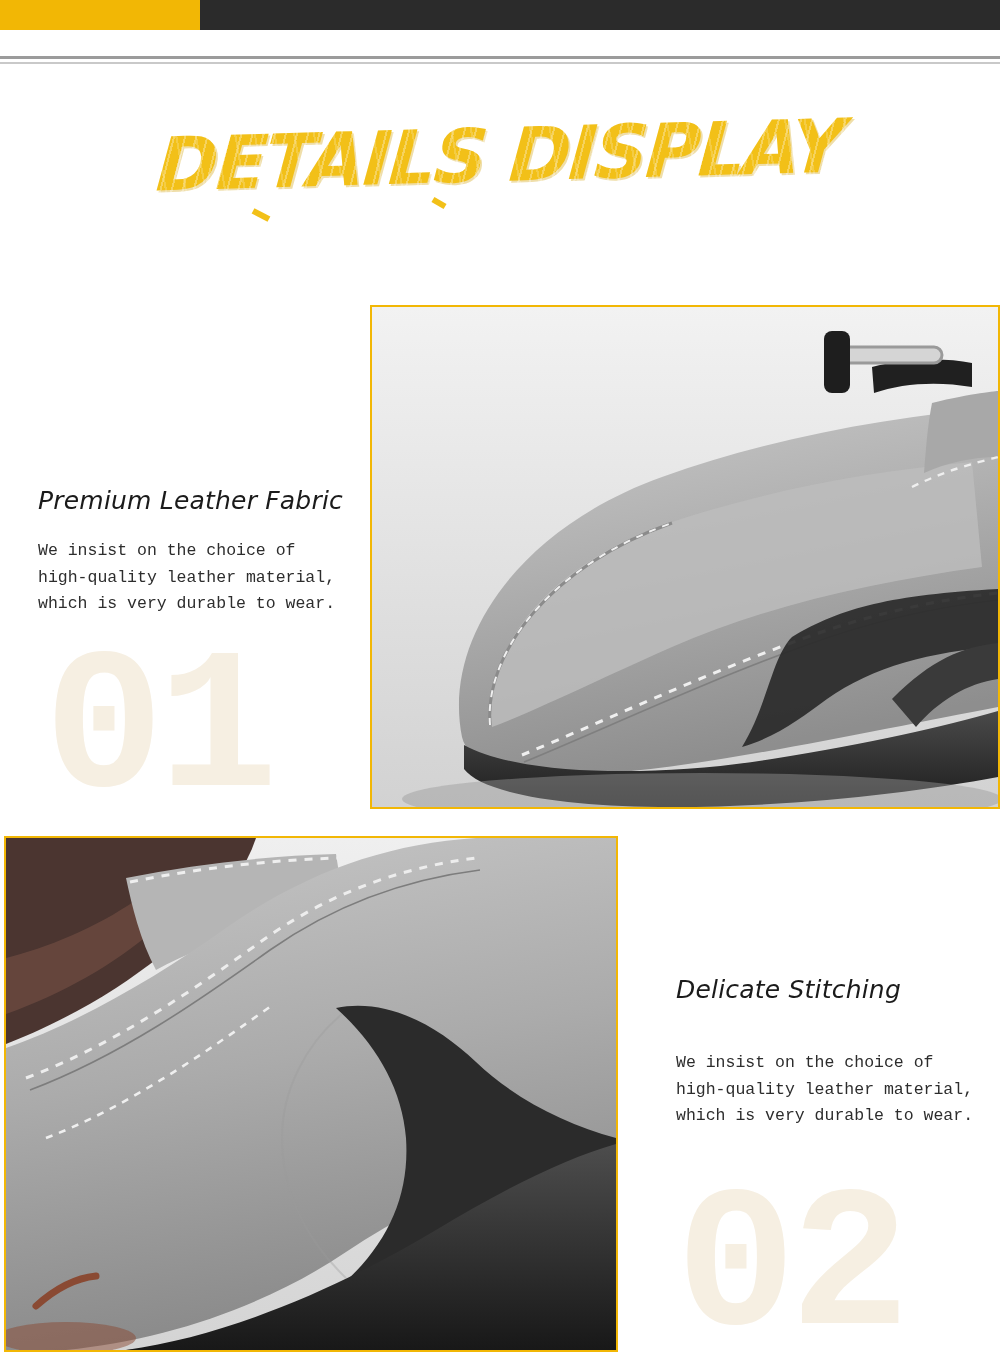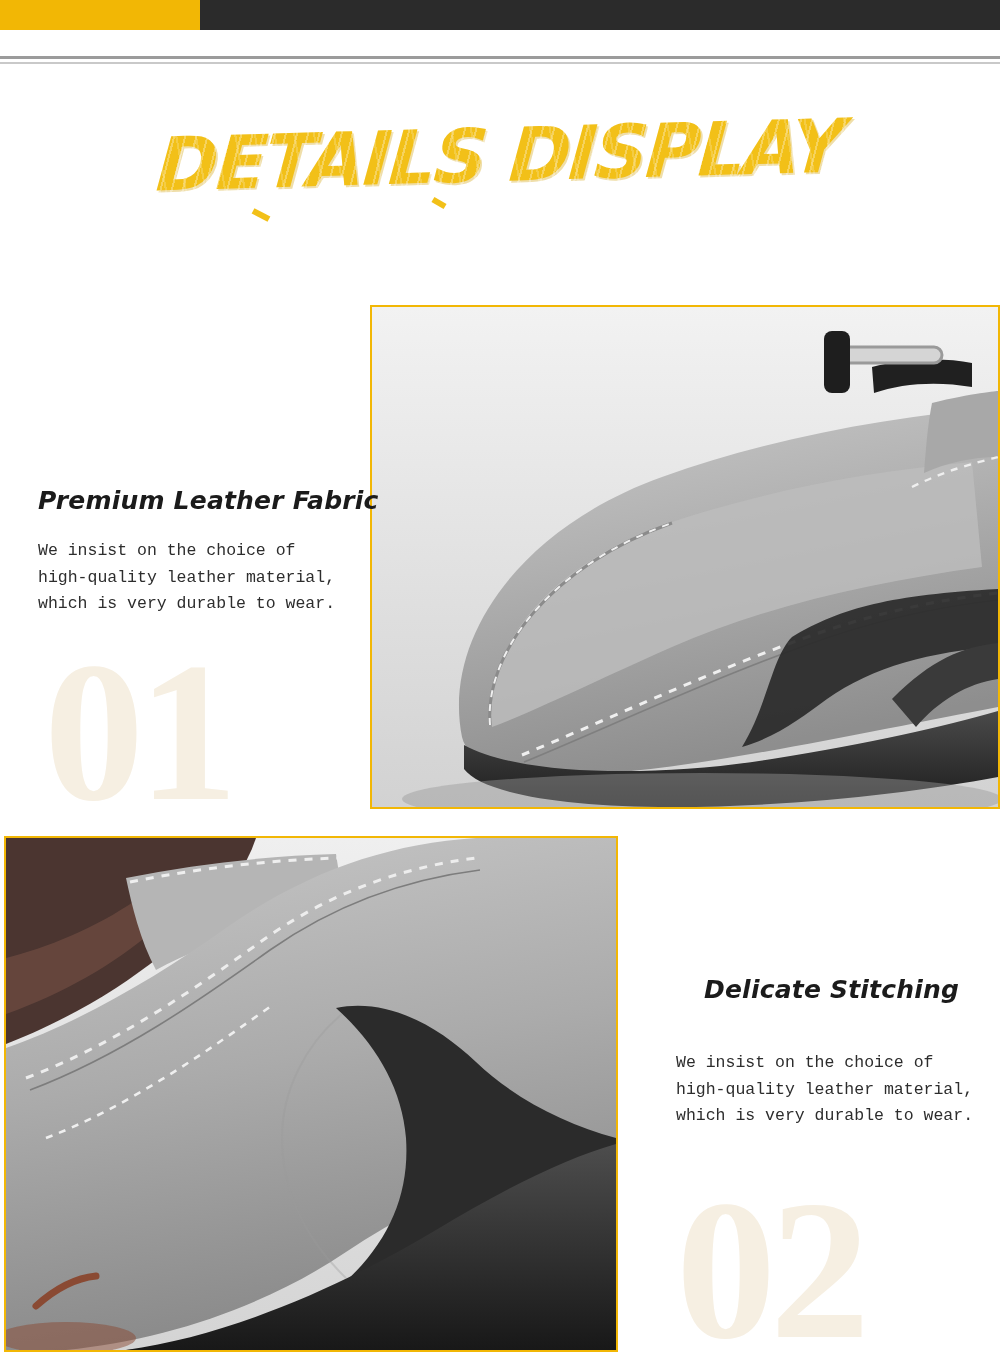--- a/index.html
+++ b/index.html
@@ -116,42 +116,42 @@
     top: 836px;
     width: 610px;
     height: 512px;
   }
 
   
   .shoe-canvas { position: absolute; inset: 0; }
 
   .bignum {
     position: absolute;
-    font-family: Liberation Serif, serif;
+    font-family: Liberation Mono, monospace;
     font-size: 200px;
     font-weight: bold;
     color: #f6efe2;
     line-height: 1;
     letter-spacing: -6px;
     user-select: none;
   }
   .bignum-1 { left: 44px; top: 632px; }
   .bignum-2 { left: 676px; top: 1170px; }
 
   .heading {
     position: absolute;
     font-family: "DejaVu Sans", sans-serif;
     font-size: 25px;
-    font-weight: bold;
+    font-weight: normal;
     font-style: italic;
     color: #1b1b1b;
     letter-spacing: 0.2px;
   }
   .heading-1 { left: 38px; top: 486px; }
-  .heading-2 { left: 704px; top: 975px; }
+  .heading-2 { left: 676px; top: 975px; }
 
   .paragraph {
     position: absolute;
     font-family: Liberation Mono, monospace;
     font-size: 16.5px;
     line-height: 1.62;
     color: #2d2d2d;
     width: 310px;
   }
   .paragraph-1 { left: 38px; top: 538px; }

